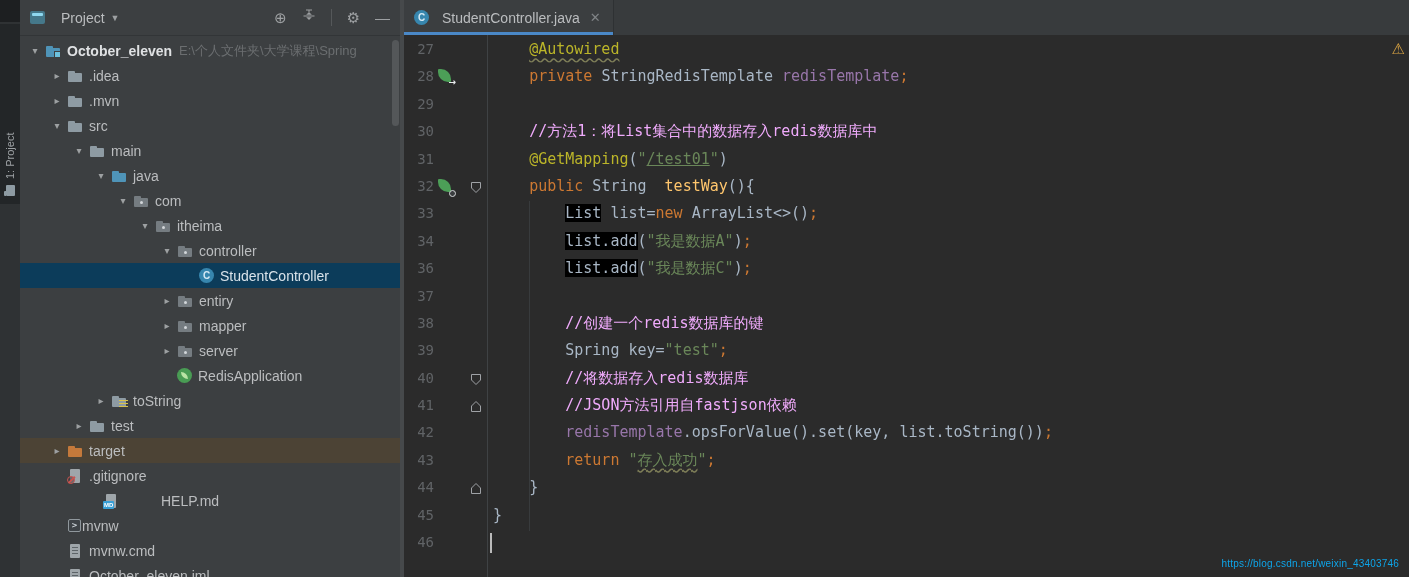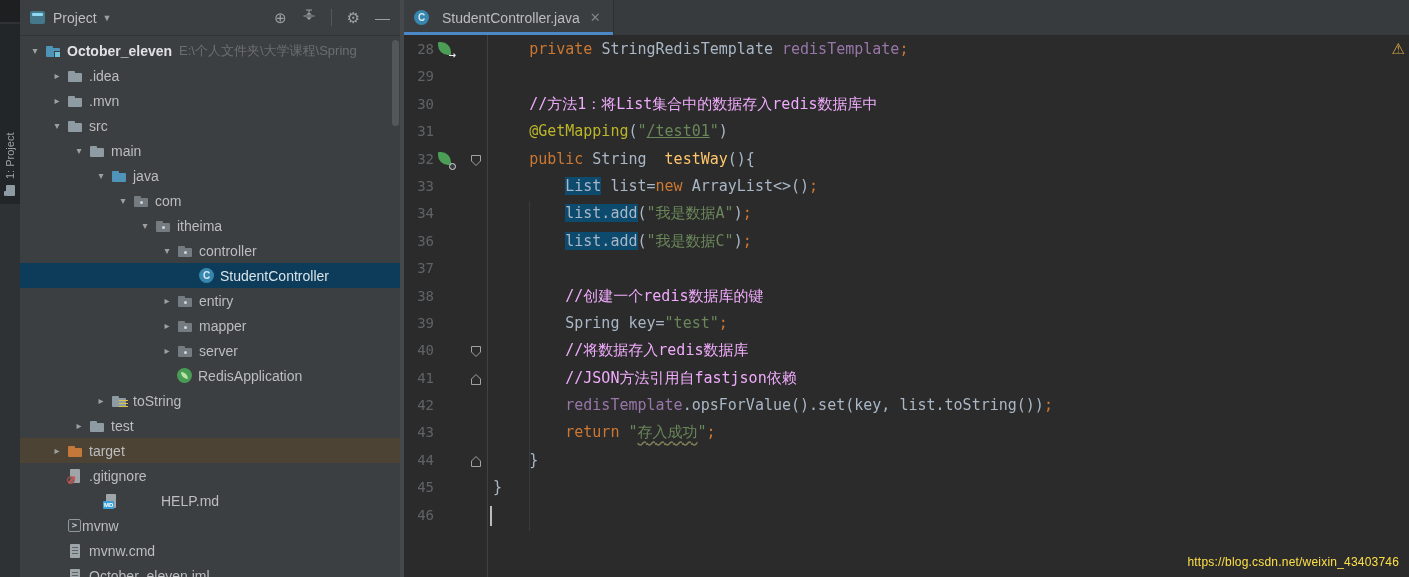--- a/index.html
+++ b/index.html
@@ -16,21 +16,21 @@
                display:flex; align-items:center; gap:6px; padding-left:8px;
                color:#9da1a4; font-size:11px; white-space:nowrap; }
   .mini-folder { width:11px; height:9px; background:#8e9ba3; border-radius:1px; position:relative; flex:none; }
   .mini-folder::before { content:''; position:absolute; left:0; top:-2px; width:5px; height:2px; background:#8e9ba3; border-radius:1px 1px 0 0; }
 
   
   .panel { position:absolute; left:20px; top:0; width:380px; height:577px; background:#3c3f41; overflow:hidden; }
   .panel-header { height:36px; display:flex; align-items:center; padding:0 10px; border-bottom:1px solid #323537; }
   .win-icon { width:15px; height:13px; background:#45788a; border-radius:2px; position:relative; flex:none; }
   .win-icon::before { content:''; position:absolute; left:2px; top:2px; right:2px; height:3px; background:#8fd8ef; border-radius:1px; }
-  .panel-title { color:#bbbdbf; font-size:14px; margin-left:8px; }
+  .panel-title { color:#bbbdbf; font-size:14px; margin-left:16px; }
   .hdr-caret { color:#9da0a2; font-size:9px; margin-left:6px; }
   .hdr-icons { margin-left:auto; display:flex; align-items:center; gap:15px; }
   .hicon { color:#9da0a2; font-size:15px; line-height:16px; cursor:pointer; }
   .hdr-sep { width:1px; height:17px; background:#55585a; }
 
   .tree { position:absolute; left:0; top:38px; width:380px; }
   .tr { height:25px; display:flex; align-items:center; white-space:nowrap; overflow:hidden; cursor:pointer; width:380px; }
   .tr.sel { background:#0c3c5a; }
   .tr.hlt { background:#4c4335; }
   .chev { width:20px; flex:none; text-align:center; color:#9da0a2; font-size:10px; }
@@ -81,27 +81,27 @@
   .lnum { position:absolute; left:0; top:0; width:30px; text-align:right; color:#606366;
           font:14px/27.4px "DejaVu Sans Mono",monospace; }
   .gico { position:absolute; left:34px; top:6px; width:15px; height:15px; cursor:pointer; }
   .g-leaf { position:absolute; left:0; top:0; width:13px; height:13px; background:#4c9e57; border-radius:1px 10px 1px 10px; }
   .g-arrow { position:absolute; right:-3px; bottom:-3px; color:#e9ecee; font:bold 9px/9px "DejaVu Sans",sans-serif; }
   .g-glb { position:absolute; right:-3px; bottom:-3px; width:7px; height:7px; border:1px solid #d6d9db; border-radius:50%; background:#3a3d3f; }
   .fold { position:absolute; left:66px; top:7px; width:12px; height:13px; cursor:pointer; }
   .ct { position:absolute; left:89px; top:0; white-space:pre; font:15px/27.4px "DejaVu Sans Mono",monospace; }
   .def{color:#a9b7c6} .kw{color:#cc7832} .ann{color:#bbb529} .str{color:#6a8759}
   .com{color:#f0abfc} .fld{color:#9876aa} .mth{color:#ffc66d}
-  .hl { background:#0c4a6e; }
+  .hl { background:#000000; }
   .wavy { text-decoration:underline; text-decoration-style:wavy; text-decoration-color:#7f7f58; text-underline-offset:3px; }
   .und { text-decoration:underline; }
   .caret { position:absolute; left:86px; top:4px; width:2px; height:20px; background:#bbbbbb; }
 
   .warn { position:absolute; right:4px; top:40px; color:#d9a343; font-size:15px; }
-  .watermark { position:absolute; right:10px; bottom:8px; color:#fde047; font-size:12px;
+  .watermark { position:absolute; right:10px; bottom:8px; color:#0ea5e9; font-size:10px;
                font-family:"Liberation Sans",sans-serif; letter-spacing:.2px; }
 </style>
 </head>
 <body>
 
 <div id="app">
 
   <div class="strip">
     <div class="strip-corner"></div>
     <div class="strip-btn">
@@ -280,20 +280,24 @@
         <span class="ic ic-class">C</span>
         <span class="tab-title">StudentController.java</span>
         <span class="tab-close">✕</span>
         <span class="tab-underline"></span>
       </div>
     </div>
     <div class="gutter-sep"></div>
     <div class="indent-guide"></div>
     <div class="code" id="code">
         <div class="cl">
+          <span class="lnum">27</span>
+          <span class="ct"><span class="def">    </span><span class="ann wavy">@Autowired</span></span>
+        </div>
+        <div class="cl">
           <span class="lnum">28</span>
           <span class="gico">
             <i class="g-leaf"></i>
             <i class="g-arrow">→</i>
           </span>
           <span class="ct"><span class="def">    </span><span class="kw">private</span><span class="def"> </span><span class="def">StringRedisTemplate</span><span class="def"> </span><span class="fld">redisTemplate</span><span class="kw">;</span></span>
         </div>
         <div class="cl">
           <span class="lnum">29</span>
           <span class="ct"></span>

